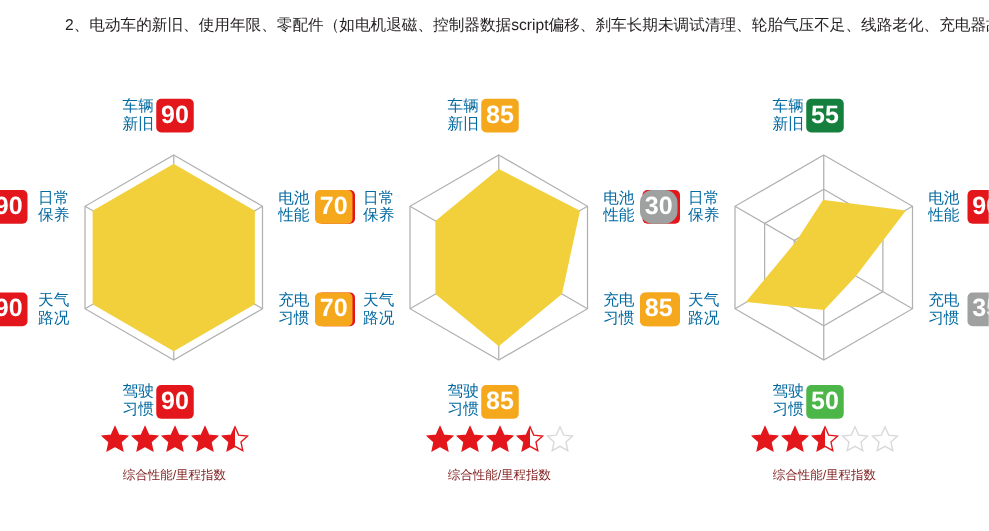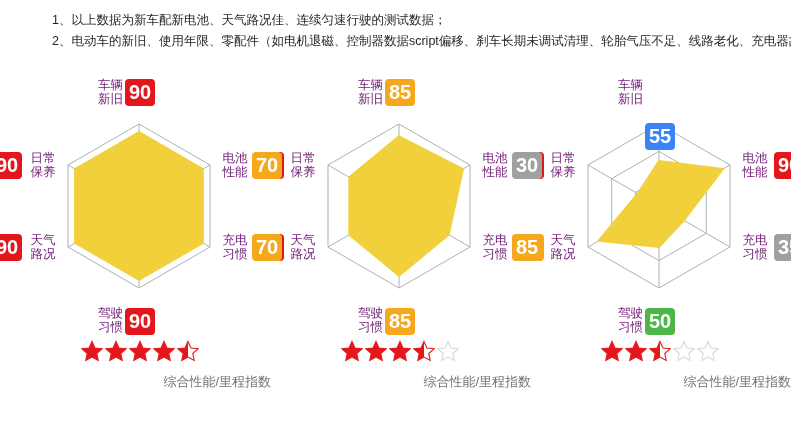--- a/index.html
+++ b/index.html
@@ -36,21 +36,21 @@
   .radar-wrap {
     position: relative;
     width: 263px; height: 260px;
   }
   .radar-wrap svg { position:absolute; left:0; top:0; }
 
   .lbl {
     position: absolute;
     font-size: 12.5px;
     line-height: 1.12;
-    color: #701a75;
+    color: #0369a1;
     text-align: center;
     white-space: pre-line;
     font-weight: normal;
   }
   .val {
     position: absolute;
     width: 30px; height: 27px;
     border-radius: 4px;
     color: #ffffff;
     font-size: 20px;
@@ -71,30 +71,29 @@
   .star {
     display: inline-block;
     width: 22px; height: 22px;
     margin: 0 1px;
     vertical-align: middle;
     position: relative;
   }
   .caption {
     position: absolute;
     left: 0; top: 295px; width: 263px;
-    text-align: right;
-    font-size: 13px;
-    color: #737373;
+    text-align: center;
+    font-size: 10px;
+    color: #7f1d1d;
   }
 </style>
 </head>
 <body>
 
 <div class="notes">
-  <div class="line">1、以上数据为新车配新电池、天气路况佳、连续匀速行驶的测试数据；</div>
   <div class="line">2、电动车的新旧、使用年限、零配件（如电机退磁、控制器数据script偏移、刹车长期未调试清理、轮胎气压不足、线路老化、充电器故障等）、天</div>
 </div>
 
 <div class="panels">
   <div class="panel p1">
     <div class="radar-wrap">
         <svg width="263" height="260">
           <polygon points="131.0,100.7 154.6,114.3 154.6,141.7 131.0,155.3 107.4,141.7 107.4,114.3" fill="none" stroke="#b0b1b2" stroke-width="1"></polygon>
           <polygon points="131.0,73.4 178.3,100.7 178.3,155.3 131.0,182.6 83.7,155.3 83.7,100.7" fill="none" stroke="#b0b1b2" stroke-width="1"></polygon>
           <polygon points="131.0,46.0 202.0,87.0 202.0,169.0 131.0,210.0 60.0,169.0 60.0,87.0" fill="none" stroke="#b0b1b2" stroke-width="1"></polygon>
@@ -253,36 +252,36 @@
           <line x1="131" y1="128" x2="131.0" y2="46.0" stroke="#b0b1b2" stroke-width="1"></line>
           <line x1="131" y1="128" x2="202.0" y2="87.0" stroke="#b0b1b2" stroke-width="1"></line>
           <line x1="131" y1="128" x2="202.0" y2="169.0" stroke="#b0b1b2" stroke-width="1"></line>
           <line x1="131" y1="128" x2="131.0" y2="210.0" stroke="#b0b1b2" stroke-width="1"></line>
           <line x1="131" y1="128" x2="60.0" y2="169.0" stroke="#b0b1b2" stroke-width="1"></line>
           <line x1="131" y1="128" x2="60.0" y2="87.0" stroke="#b0b1b2" stroke-width="1"></line>
           <polygon points="131.0,82.9 194.9,91.1 155.9,142.3 131.0,169.0 70.6,162.8 109.7,115.7" fill="#f2d03c" stroke="#f2d03c" stroke-width="2"></polygon>
         </svg>
         <div class="lbl" style="left: 65px; top: 0px; width: 50px; text-align: right;">车辆
 新旧</div>
-        <div class="val" style="background: #3b82f6; left: 117px; top: 1px; margin-top: 44px;">55</div>
+        <div class="val" style="background: #15803d; left: 117px; top: 1px;">55</div>
         <div class="lbl" style="left: 210.014px; top: 73px; width: 34px; text-align: center;">电池
 性能</div>
         <div class="val" style="background: rgb(227, 23, 27); left: 246.014px; top: 74px;">90</div>
         <div class="lbl" style="left: 210.014px; top: 155px; width: 34px; text-align: center;">充电
 习惯</div>
         <div class="val" style="background: rgb(159, 160, 160); left: 246.014px; top: 156px;">35</div>
         <div class="lbl" style="left: 65px; top: 228px; width: 50px; text-align: right;">驾驶
 习惯</div>
         <div class="val" style="background: rgb(76, 182, 72); left: 117px; top: 230px;">50</div>
         <div class="lbl" style="left: 17.9859px; top: 155px; width: 34px; text-align: center;">天气
 路况</div>
         <div class="val" style="background: rgb(245, 168, 28); left: -16.0141px; top: 156px;">85</div>
         <div class="lbl" style="left: 17.9859px; top: 73px; width: 34px; text-align: center;">日常
 保养</div>
-        <div class="val" style="background: rgb(159, 160, 160); left: -16.0141px; top: 74px;">30</div>
+        <div class="val" style="background: rgb(159, 160, 160); left: -16.0141px; top: 74px; border-radius: 10px;">30</div>
       </div>
     <div class="stars"><span class="star"><svg width="22" height="22" viewBox="0 0 24 24">
             <defs>
               <linearGradient id="sg2_1" x1="0" x2="1" y1="0" y2="0">
                 <stop offset="100%" stop-color="#e3171b"></stop>
                 <stop offset="100%" stop-color="#ffffff"></stop>
               </linearGradient>
             </defs>
             <polygon points="12,1.6 15.2,8.8 23,9.6 17.2,14.8 18.8,22.4 12,18.6 5.2,22.4 6.8,14.8 1,9.6 8.8,8.8" fill="url(#sg2_1)" stroke="#e3171b" stroke-width="1.2"></polygon>
           </svg></span><span class="star"><svg width="22" height="22" viewBox="0 0 24 24">

